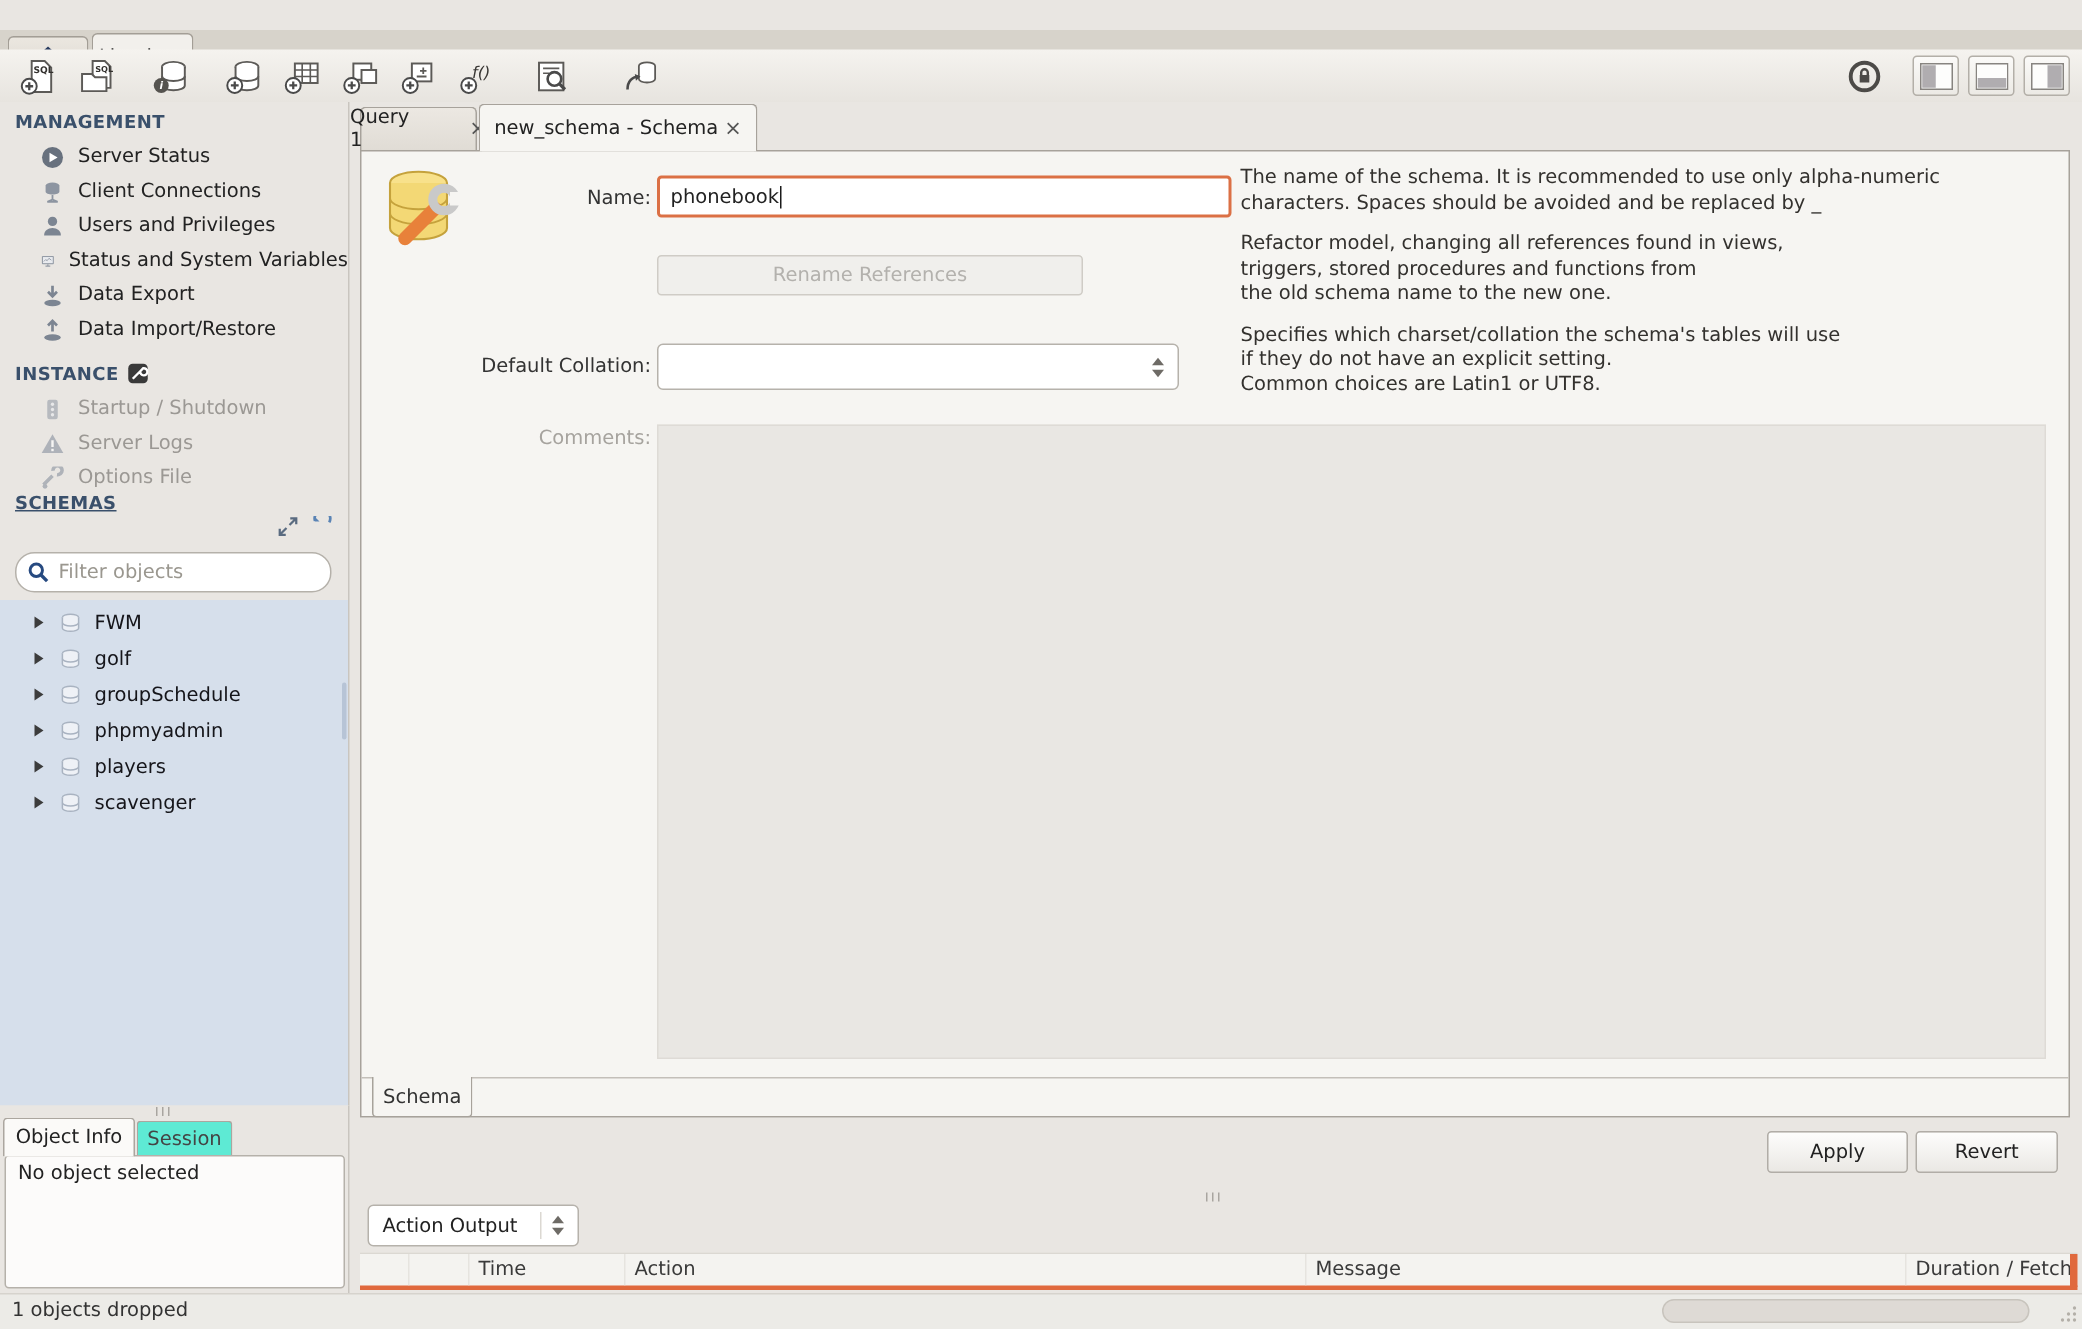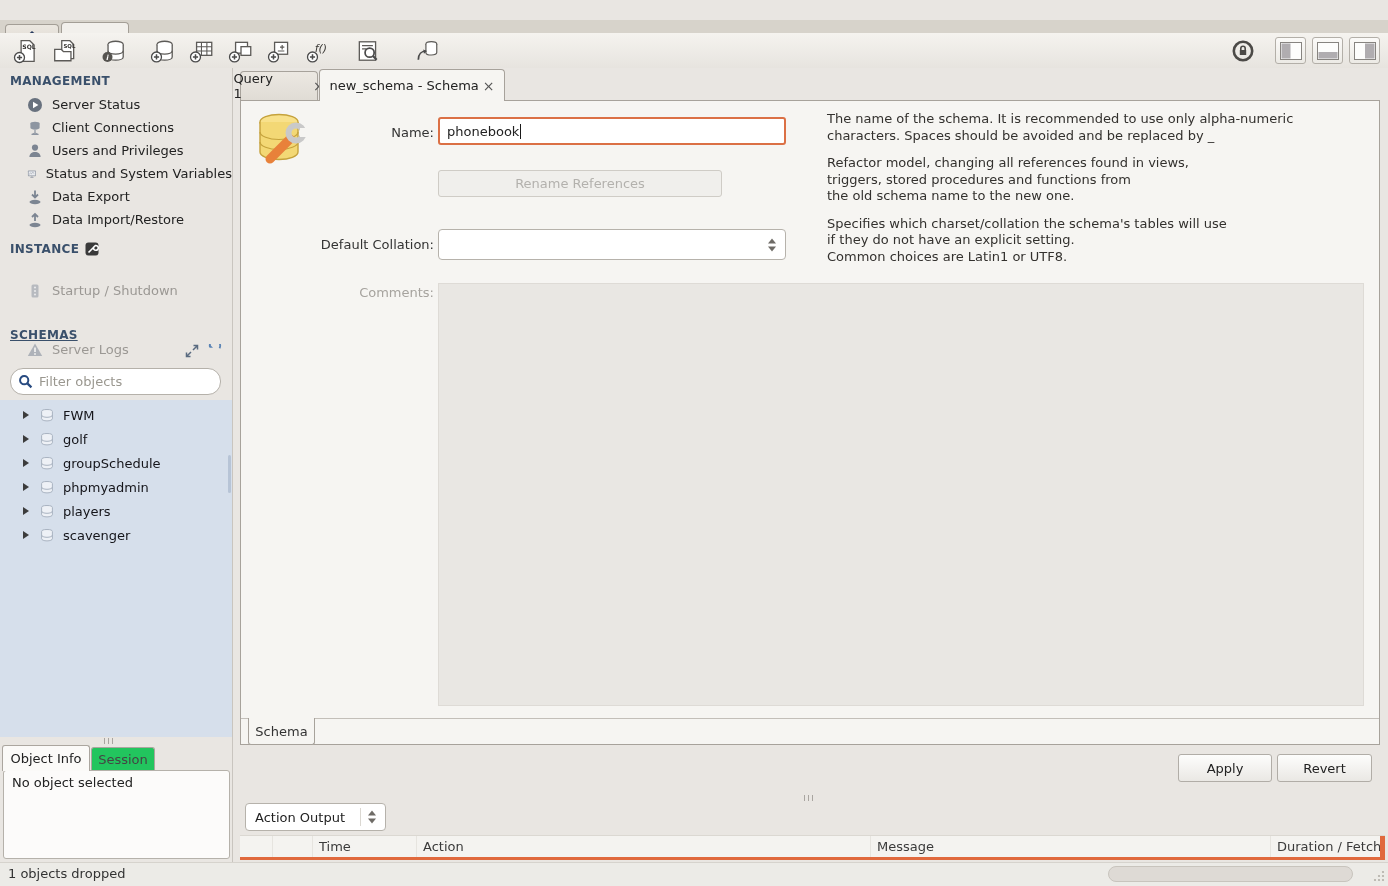--- a/index.html
+++ b/index.html
@@ -56,21 +56,21 @@
 
   
   .objinfo { position:absolute; left:0; top:737px; width:233px; height:125px;
     background:#e9e6e2; border-right:1px solid #c9c5bf; }
   .grip { display:flex; gap:3px; }
   .grip i { width:1px; height:6px; background:#a9a5a0; }
   .grip-oi { position:absolute; left:104px; top:1px; }
   .oi-tab { position:absolute; display:flex; align-items:center; justify-content:center;
     border:1px solid #aba69f; border-bottom:none; border-radius:3px 3px 0 0; }
   .oi-tab.active { left:2px; top:8px; width:88px; height:26px; background:#fbfaf8; z-index:2; }
-  .oi-tab.idle { left:91px; top:10px; width:64px; height:24px; background:#22c55e; color:#444; }
+  .oi-tab.idle { left:91px; top:10px; width:64px; height:24px; background:#5eead4; color:#444; }
   .oi-box { position:absolute; left:3px; top:33px; width:227px; height:89px;
     background:#fcfbfa; border:1px solid #b5b1aa; border-radius:3px; padding:4px 8px; }
 
   
   .statusbar { position:absolute; left:0; top:862px; width:1388px; height:24px;
     background:#ecu; background:#ecling; background:#ecebe7; border-top:1px solid #d6d3cd; }
   .status-text { position:absolute; left:8px; top:3px; color:#333; }
   .hthumb { position:absolute; left:1108px; top:3px; width:245px; height:16px;
     background:#dedad5; border:1px solid #c8c4bd; border-radius:8px; }
   .rgrip { position:absolute; right:3px; top:5px; }
@@ -79,21 +79,21 @@
   .etab { position:absolute; display:flex; align-items:center; justify-content:center; gap:4px;
     border:1px solid #a7a29b; border-bottom:none; border-radius:4px 4px 0 0; }
   .etab.idle { left:240px; top:71px; width:78px; height:29px; background:linear-gradient(#ece8e2,#e0dcd5);gap:40px; }
   .etab.active { left:319px; top:69px; width:186px; height:32px; background:#f6f5f2; z-index:3; }
 
   
   .editor { position:absolute; left:240px; top:100px; width:1140px; height:645px;
     background:#f6f5f2; border:1px solid #a7a29b; }
   .form-label { position:absolute; left:0; width:193px; text-align:right; color:#333; }
   .form-label.dim { color:#a6a39e; }
-  .name-field { position:absolute; left:197px; top:16px; width:348px; height:28px;
+  .name-field { position:absolute; left:197px; top:16px; width:383px; height:28px;
     background:#fff; border:2px solid #db7045; border-radius:3px;
     display:flex; align-items:center; padding-left:7px; }
   .caret { width:1px; height:15px; background:#1a1a1a; margin-left:1px; }
   .help { position:absolute; left:586px; top:10px; width:545px; color:#33312e;
     line-height:16.5px; }
   .help p { white-space:pre-line; margin-bottom:11px; }
   .btn-disabled { position:absolute; left:197px; top:69px; width:284px; height:27px;
     background:#f0efec; border:1px solid #cfccc6; border-radius:3px; color:#b3b1ad;
     display:flex; align-items:center; justify-content:center; }
   .combo { position:absolute; background:#fff; border:1px solid #b6b2ab; border-radius:4px;
@@ -297,21 +297,21 @@
       </div>
     </div>
 
     <div class="sec-title" style="top:174px;">
       <span>INSTANCE</span>
       <svg width="14" height="14" viewBox="0 0 14 14">
         <rect x="0.5" y="0.5" width="13" height="13" rx="3" fill="#3a3a3a"></rect>
         <path d="M3.5 10.5l5-5M8.5 5.5a2.4 2.4 0 102-2z" stroke="#fff" stroke-width="1.6" fill="none"></path>
       </svg>
     </div>
-    <div class="side-items" style="top:211px;gap:36px;">
+    <div class="side-items" style="top:193px;">
       <div class="side-item disabled">
         <svg width="16" height="16" viewBox="0 0 16 16">
           <rect x="4.5" y="1.5" width="7" height="13" rx="1.5" fill="#99a0ab"></rect>
           <circle cx="8" cy="4.5" r="1.1" fill="#e8eaee"></circle>
             <circle cx="8" cy="8" r="1.1" fill="#e8eaee"></circle>
             <circle cx="8" cy="11.5" r="1.1" fill="#e8eaee"></circle>
         </svg>
         <span>Startup / Shutdown</span>
       </div>
       <div class="side-item disabled">

